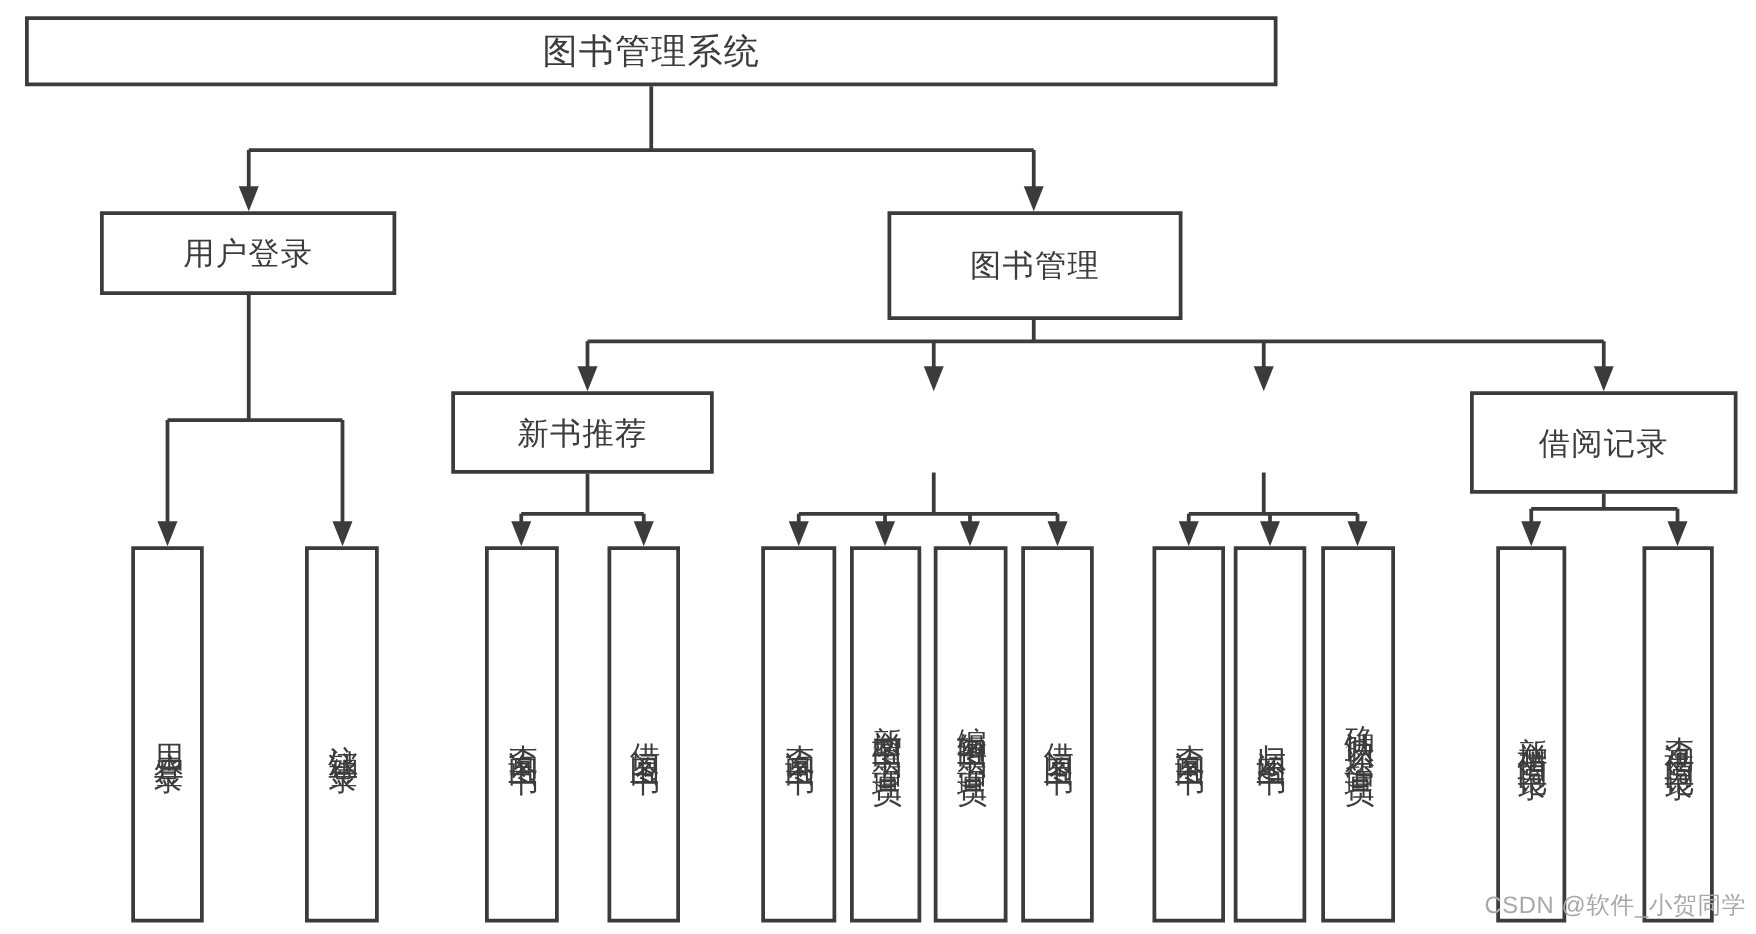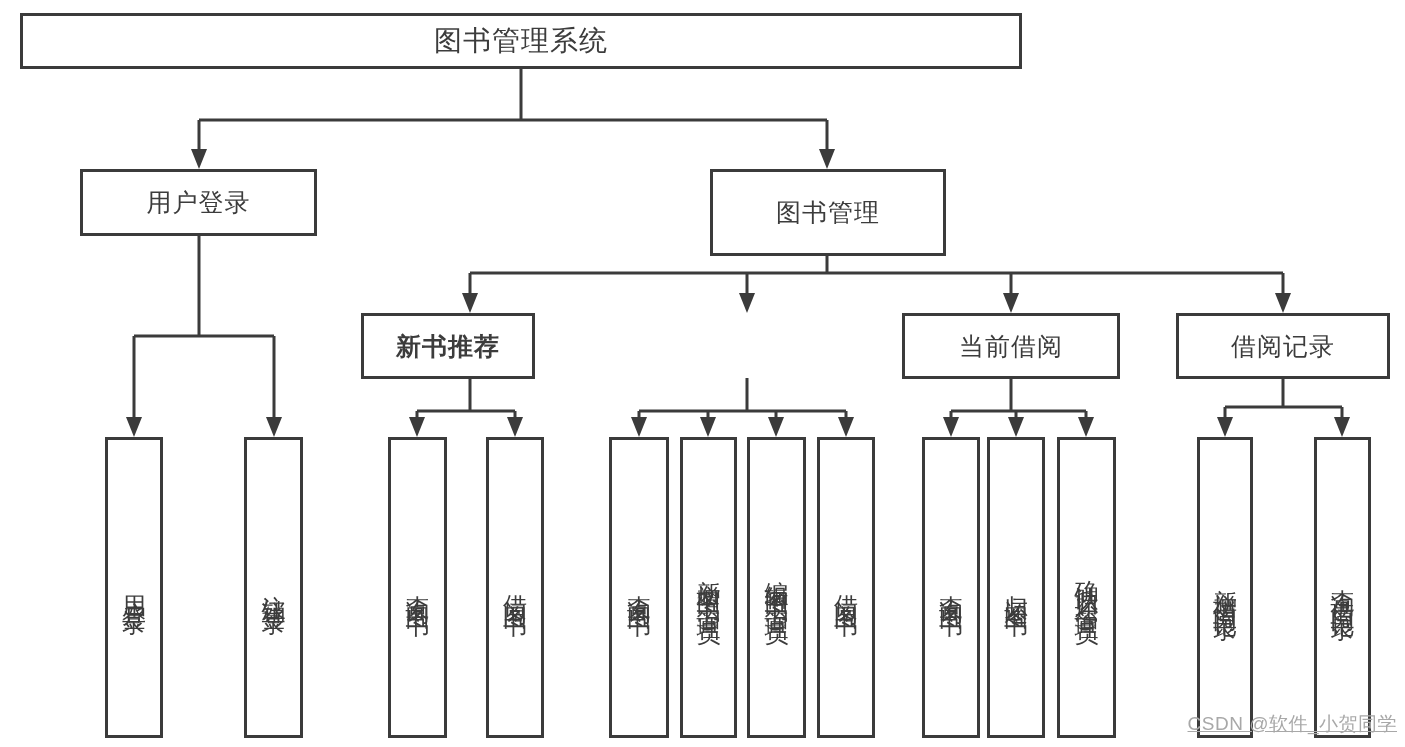--- a/index.html
+++ b/index.html
@@ -36,21 +36,20 @@
     white-space:nowrap;
   }
   #watermark{
     position:absolute;
     right:8px;top:711px;
     font-size:19px;
     color:var(--watermark);
     letter-spacing:0.5px;
     z-index:5;
     white-space:nowrap;
-    text-decoration:underline;
   }
 </style>
 </head>
 <body>
 
 <div id="stage">
 
   <svg id="wires" width="1405" height="747" viewBox="0 0 1405 747">
     <path fill="none" stroke="currentColor" stroke-width="3" d="
       M521 68 V120 M199 120 H827 M199 120 V152 M827 120 V152
@@ -87,27 +86,24 @@
     <span>图书管理系统</span>
   </div>
 
   <div class="node h" style="left:80px;top:169px;width:237px;height:67px;">
     <span>用户登录</span>
   </div>
   <div class="node h" style="left:710px;top:169px;width:236px;height:87px;">
     <span>图书管理</span>
   </div>
 
-  <div class="node h" style="left:361px;top:313px;width:174px;height:66px;font-weight:bold;">
+  <div class="node h" style="left:361px;top:313px;width:210px;height:66px;">
     <span>新书推荐</span>
   </div>
-  <div class="node h" style="left:902px;top:313px;width:218px;height:66px;">
-    <span>当前借阅</span>
-  </div>
-  <div class="node h" style="left:1176px;top:313px;width:214px;height:66px;">
+  <div class="node h" style="left:1176px;top:313px;width:214px;height:82px;">
     <span>借阅记录</span>
   </div>
 
   <div class="node v" style="left:105px;top:437px;width:58px;height:301px;">
     <span>用户登录</span>
   </div>
   <div class="node v" style="left:244px;top:437px;width:59px;height:301px;">
     <span>注销登录</span>
   </div>
 

